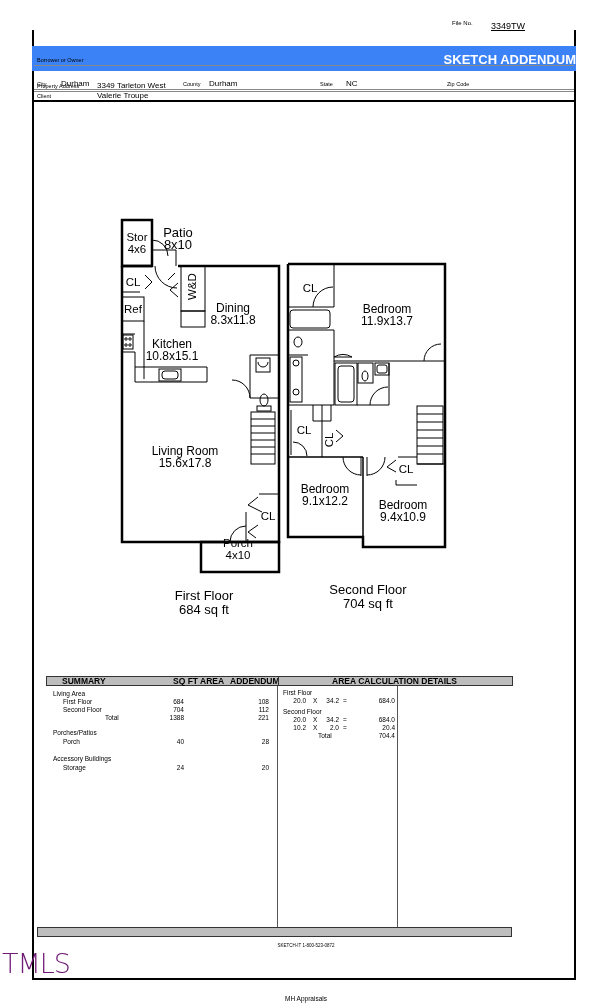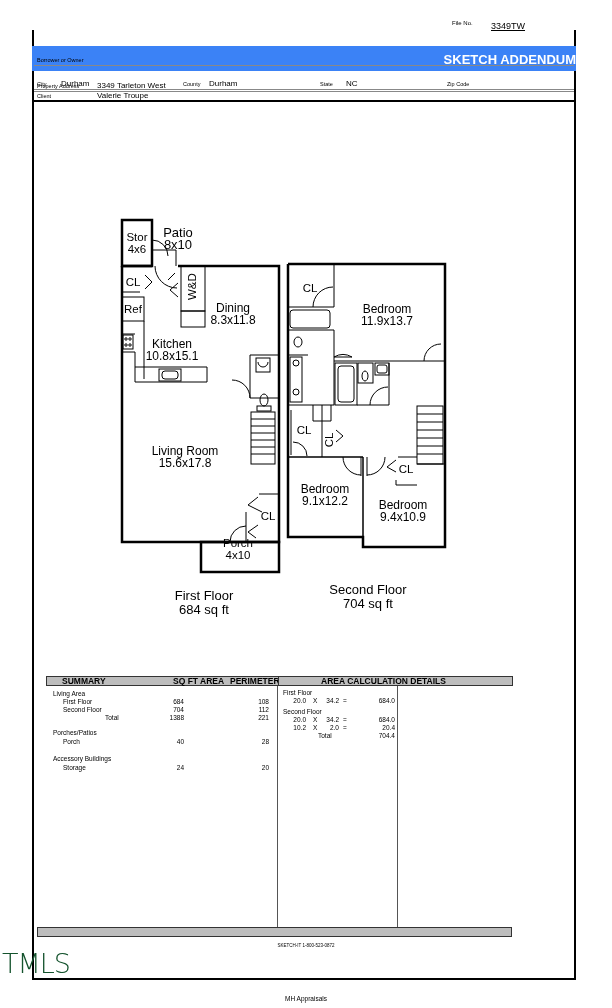--- a/index.html
+++ b/index.html
@@ -24,21 +24,21 @@
   .floor-lbl { position:absolute; font-size:13px; text-align:center; line-height:14px; }
 
   
   .sum-bar { position:absolute; top:676px; height:10px; background:#bdbdbd; border:1px solid #333; font-weight:bold; font-size:8.5px; line-height:9px; }
   .sum-bar span { position:absolute; top:0; }
   .sum-text { position:absolute; font-size:6.5px; line-height:7.5px; }
   .rt { text-align:right; }
   .vline { position:absolute; width:1px; background:#555; }
   .bottom-bar { position:absolute; left:37px; top:927px; width:475px; height:10px; background:#bdbdbd; border:1px solid #333; }
   .footer-small { position:absolute; top:943px; left:0; width:612px; text-align:center; font-size:4.5px; }
-  .tmls { position:absolute; left:2px; top:948px; font-size:27px; letter-spacing:-1px; font-weight:300; color:#14532d; font-family:"DejaVu Sans", sans-serif; }
+  .tmls { position:absolute; left:2px; top:948px; font-size:27px; letter-spacing:-1px; font-weight:300; color:#701a75; font-family:"DejaVu Sans", sans-serif; }
   .bottom-caption { position:absolute; top:995px; left:0; width:612px; text-align:center; font-size:6.5px; }
 </style>
 </head>
 <body>
 
 <div class="fileno">File No.</div>
 <div class="fileno-val">3349TW</div>
 
 <div class="page-frame"></div>
 <div class="title-bar">SKETCH ADDENDUM</div>
@@ -205,24 +205,24 @@
 <div class="lbl" style="left:396px; top:463px; width:20px; font-size:11.5px;">CL</div>
 <div class="lbl" style="left:294px; top:483px; width:62px;"><span>Bedroom</span><br><span>9.1x12.2</span></div>
 <div class="lbl" style="left:372px; top:499px; width:62px;"><span>Bedroom</span><br><span>9.4x10.9</span></div>
 
 <div class="floor-lbl" style="left:160px; top:589px; width:88px;"><span>First Floor</span><br><span>684 sq ft</span></div>
 <div class="floor-lbl" style="left:320px; top:583px; width:96px;"><span>Second Floor</span><br><span>704 sq ft</span></div>
 
 <div class="sum-bar" style="left:37px; width:240px;margin-left:9px;">
   <span style="left:15px;">SUMMARY</span>
   <span style="left:126px;">SQ FT AREA</span>
-  <span style="left:183px;">PERIMETER</span>
+  <span style="left:183px;">ADDENDUM</span>
 </div>
 <div class="sum-bar" style="left:278px; width:235px;">
-  <span style="left:42px;">AREA CALCULATION DETAILS</span>
+  <span style="left:53px;">AREA CALCULATION DETAILS</span>
 </div>
 
 <div class="vline" style="left:277px; top:686px; height:241px;"></div>
 <div class="vline" style="left:397px; top:686px; height:241px;"></div>
 
 <div>
   <div class="sum-text" style="left:53px; top:690px;">Living Area</div>
   <div class="sum-text" style="left:63px; top:698px;">First Floor</div>
   <div class="sum-text rt" style="left:160px; width:24px; top:698px;">684</div>
   <div class="sum-text rt" style="left:245px; width:24px; top:698px;">108</div>

